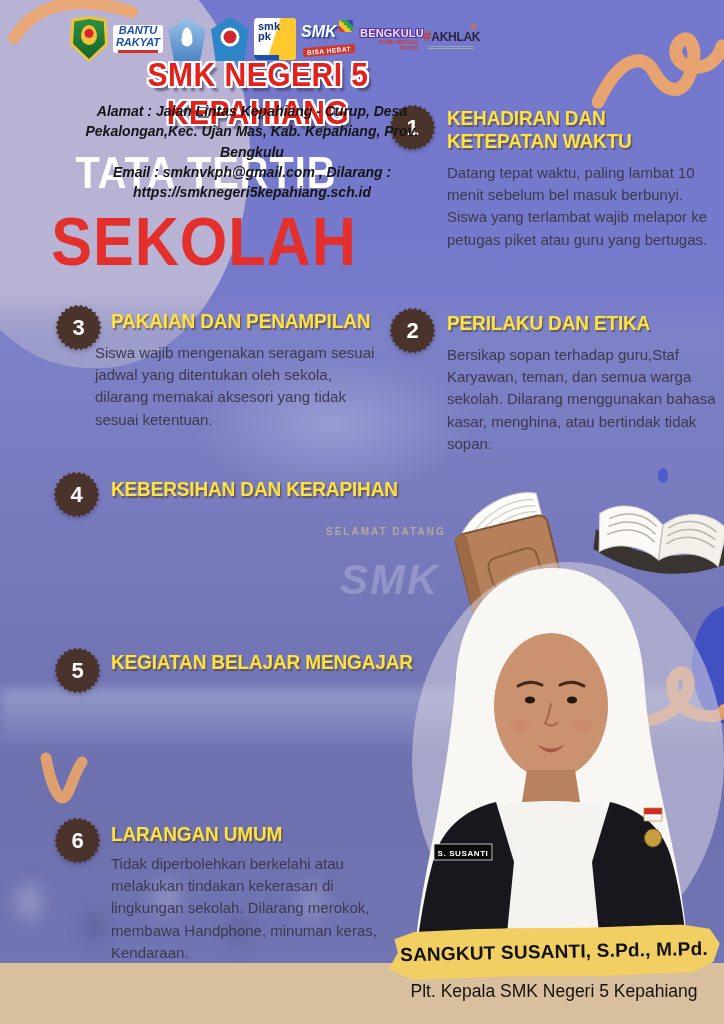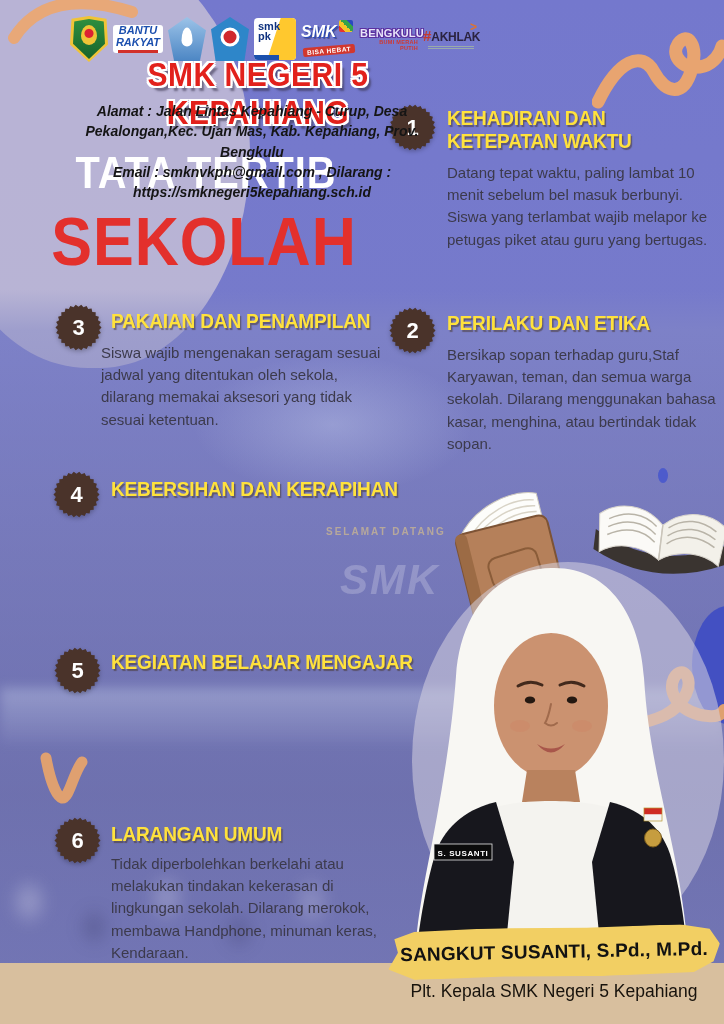--- a/index.html
+++ b/index.html
@@ -112,21 +112,21 @@
 
   .rule-heading{position:absolute;color:#ffe23c;font-weight:800;font-size:20.5px;
     letter-spacing:-.2px;line-height:1.12;white-space:pre-line;z-index:6;
     transform:scaleX(.93);transform-origin:left top;
     text-shadow:1.5px 2px 1px rgba(60,40,15,.45);}
   .h1{left:447px;top:107px}.h2{left:447px;top:312px}.h3{left:111px;top:310px}
   .h4{left:111px;top:478px}.h5{left:111px;top:651px}.h6{left:111px;top:823px}
 
   .rule-body{position:absolute;color:#3c3a4c;font-size:15px;line-height:1.48;z-index:6;}
   .t1{left:447px;top:162px;width:272px}.t2{left:447px;top:344px;width:276px}
-  .t3{left:101px;top:342px;width:282px}.t4{left:111px;top:509px;width:282px}
+  .t3{left:95px;top:342px;width:282px}.t4{left:111px;top:509px;width:282px}
   .t5{left:111px;top:684px;width:286px}.t6{left:111px;top:853px;width:292px}
 
   
   .principal-circle{position:absolute;left:412px;top:562px;width:312px;height:396px;
     border-radius:50%;background:rgba(214,209,224,.55);}
   .principal{position:absolute;left:392px;top:552px;width:318px;height:412px;z-index:4;}
 
   
   .bottom-band{position:absolute;left:0;top:963px;width:724px;height:61px;background:#d8bf9e;z-index:5;}
   .brush{position:absolute;left:388px;top:927px;width:332px;height:50px;background:#f2cf63;

